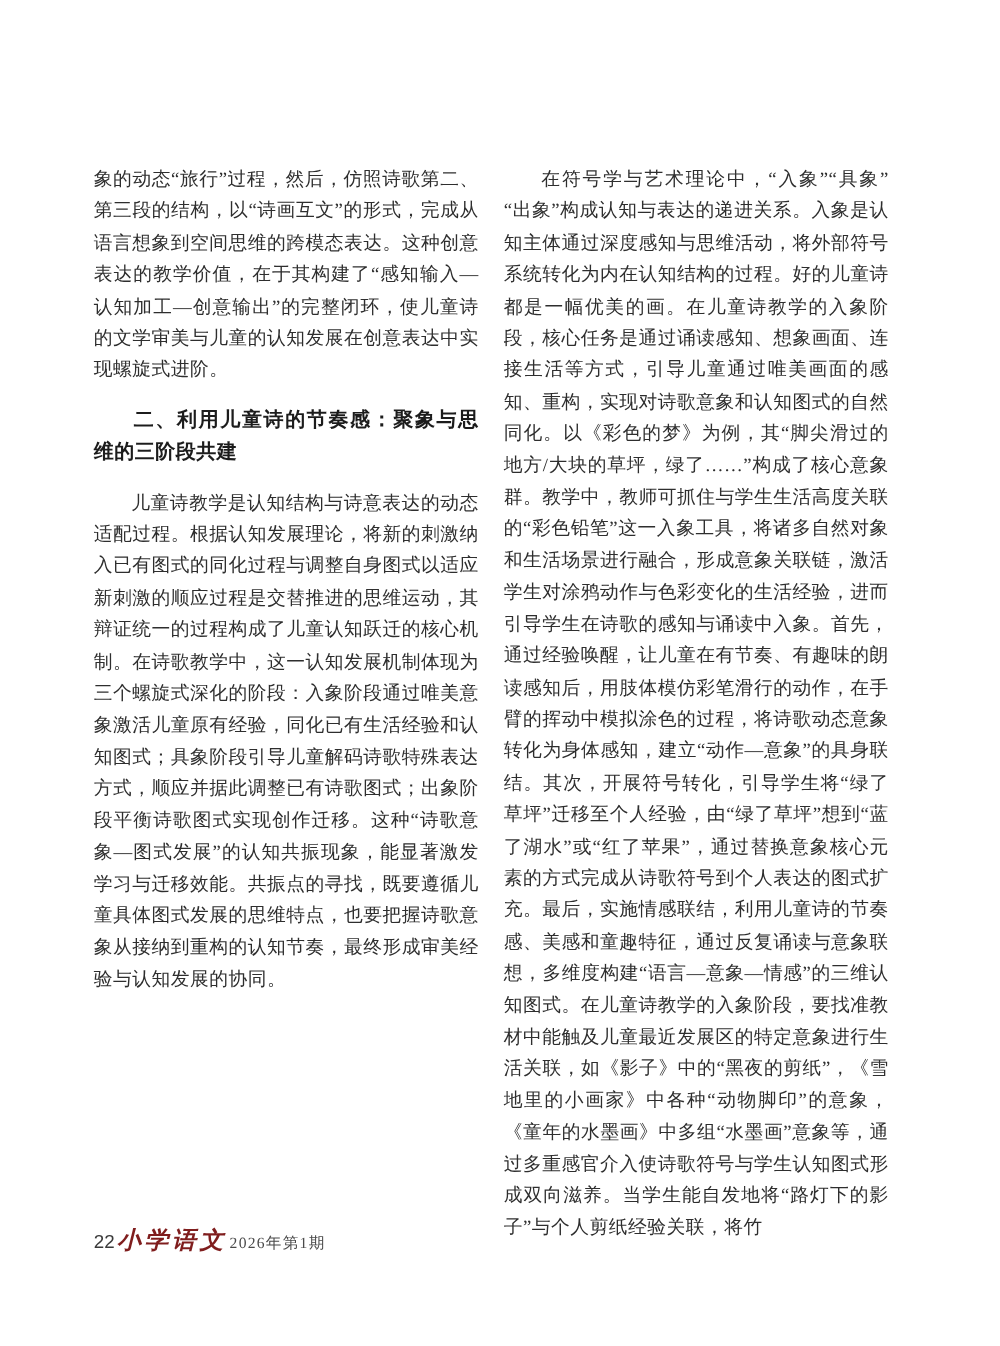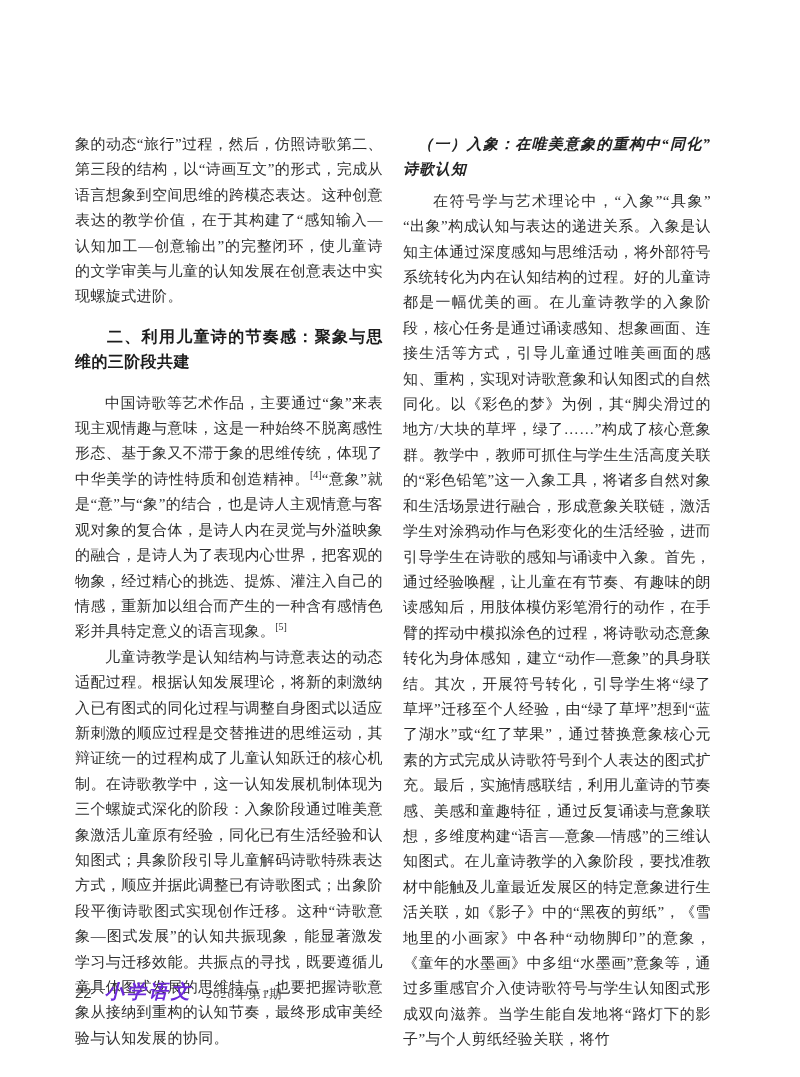--- a/index.html
+++ b/index.html
@@ -62,56 +62,54 @@
     vertical-align: super;
     font-family: "Liberation Serif", serif;
   }
 
   .footer {
     position: absolute;
     left: 75px;
     top: 979px;
     display: flex;
     align-items: baseline;
-    gap: 13px;
+    gap: 2px;
   }
   .page-num {
     font-family: "Liberation Sans", sans-serif;
     font-size: 15px;
     color: #3a3a3a;
   }
   .journal-name {
     font-family: "Liberation Serif", serif;
     font-size: 19px;
     font-weight: bold;
     font-style: italic;
     letter-spacing: 3px;
-    color: #6d28d9;
+    color: #7f1d1d;
   }
   .issue-label {
     font-family: Liberation Serif, serif;
     font-size: 12.5px;
     color: #4a4a4a;
     letter-spacing: 1px;
   }
 </style>
 </head>
 <body>
 
 <div class="page">
 
   <div class="col col-left">
     <p class="body-text">象的动态“旅行”过程，然后，仿照诗歌第二、第三段的结构，以“诗画互文”的形式，完成从语言想象到空间思维的跨模态表达。这种创意表达的教学价值，在于其构建了“感知输入—认知加工—创意输出”的完整闭环，使儿童诗的文学审美与儿童的认知发展在创意表达中实现螺旋式进阶。</p>
     <h2 class="section-heading">二、利用儿童诗的节奏感：聚象与思维的三阶段共建</h2>
-    <p class="body-text indent-2em"><span>中国诗歌等艺术作品，主要通过“象”来表现主观情趣与意味，这是一种始终不脱离感性形态、基于象又不滞于象的思维传统，体现了中华美学的诗性特质和创造精神。</span><sup class="footnote-ref">[4]</sup><span>“意象”就是“意”与“象”的结合，也是诗人主观情意与客观对象的复合体，是诗人内在灵觉与外溢映象的融合，是诗人为了表现内心世界，把客观的物象，经过精心的挑选、提炼、灌注入自己的情感，重新加以组合而产生的一种含有感情色彩并具特定意义的语言现象。</span><sup class="footnote-ref">[5]</sup></p>
     <p class="body-text indent-2em">儿童诗教学是认知结构与诗意表达的动态适配过程。根据认知发展理论，将新的刺激纳入已有图式的同化过程与调整自身图式以适应新刺激的顺应过程是交替推进的思维运动，其辩证统一的过程构成了儿童认知跃迁的核心机制。在诗歌教学中，这一认知发展机制体现为三个螺旋式深化的阶段：入象阶段通过唯美意象激活儿童原有经验，同化已有生活经验和认知图式；具象阶段引导儿童解码诗歌特殊表达方式，顺应并据此调整已有诗歌图式；出象阶段平衡诗歌图式实现创作迁移。这种“诗歌意象—图式发展”的认知共振现象，能显著激发学习与迁移效能。共振点的寻找，既要遵循儿童具体图式发展的思维特点，也要把握诗歌意象从接纳到重构的认知节奏，最终形成审美经验与认知发展的协同。</p>
   </div>
 
   <div class="col col-right">
-    <h3 class="subsection-heading">（一）入象：在唯美意象的重构中“同化”诗歌认知</h3>
     <p class="body-text indent-2em">在符号学与艺术理论中，“入象”“具象”“出象”构成认知与表达的递进关系。入象是认知主体通过深度感知与思维活动，将外部符号系统转化为内在认知结构的过程。好的儿童诗都是一幅优美的画。在儿童诗教学的入象阶段，核心任务是通过诵读感知、想象画面、连接生活等方式，引导儿童通过唯美画面的感知、重构，实现对诗歌意象和认知图式的自然同化。以《彩色的梦》为例，其“脚尖滑过的地方/大块的草坪，绿了……”构成了核心意象群。教学中，教师可抓住与学生生活高度关联的“彩色铅笔”这一入象工具，将诸多自然对象和生活场景进行融合，形成意象关联链，激活学生对涂鸦动作与色彩变化的生活经验，进而引导学生在诗歌的感知与诵读中入象。首先，通过经验唤醒，让儿童在有节奏、有趣味的朗读感知后，用肢体模仿彩笔滑行的动作，在手臂的挥动中模拟涂色的过程，将诗歌动态意象转化为身体感知，建立“动作—意象”的具身联结。其次，开展符号转化，引导学生将“绿了草坪”迁移至个人经验，由“绿了草坪”想到“蓝了湖水”或“红了苹果”，通过替换意象核心元素的方式完成从诗歌符号到个人表达的图式扩充。最后，实施情感联结，利用儿童诗的节奏感、美感和童趣特征，通过反复诵读与意象联想，多维度构建“语言—意象—情感”的三维认知图式。在儿童诗教学的入象阶段，要找准教材中能触及儿童最近发展区的特定意象进行生活关联，如《影子》中的“黑夜的剪纸”，《雪地里的小画家》中各种“动物脚印”的意象，《童年的水墨画》中多组“水墨画”意象等，通过多重感官介入使诗歌符号与学生认知图式形成双向滋养。当学生能自发地将“路灯下的影子”与个人剪纸经验关联，将竹</p>
   </div>
 
   <div class="footer">
     <span class="page-num">22</span>
     <span class="journal-name">小学语文</span>
     <span class="issue-label">2026年第1期</span>
   </div>
 
 </div>

